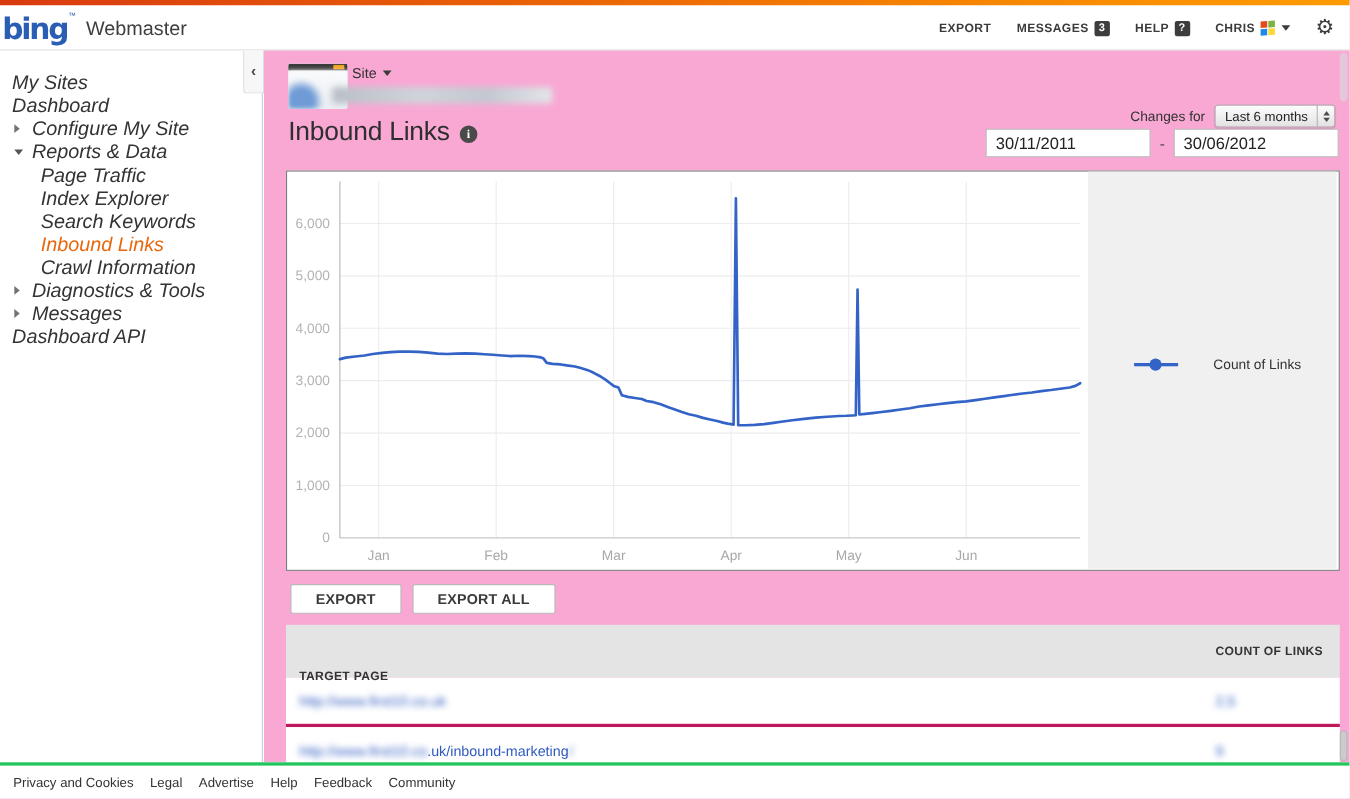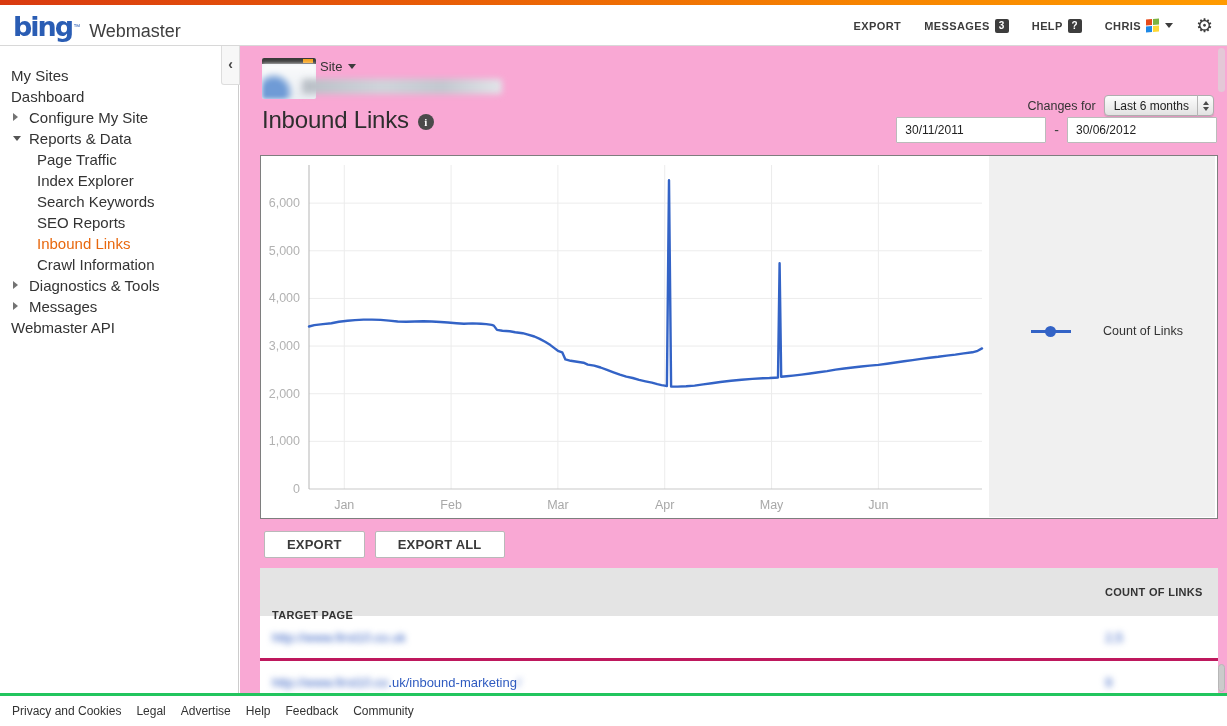--- a/index.html
+++ b/index.html
@@ -6,21 +6,21 @@
   html,body { width:1227px; height:726px; }
   body { font-family:"Liberation Sans", sans-serif; background:#fff; position:relative; overflow:hidden; color:#333; }
 
   
   .topbar { position:absolute; left:0; top:0; width:1227px; height:5px;
     background:linear-gradient(90deg,#d93a10 0%,#e85c07 35%,#f68300 70%,#ff9b00 100%); }
 
   
   .header { position:absolute; left:0; top:5px; width:1227px; height:41px; background:#fff;
     border-bottom:1px solid #d8d8d8; }
-  .logo { position:absolute; left:13px; top:6px; display:flex; align-items:flex-end; }
+  .logo { position:absolute; left:2px; top:6px; display:flex; align-items:center; }
   .logo .bing { font-family:"DejaVu Sans",sans-serif; font-weight:700; font-size:27px; color:#2a5db4;
     letter-spacing:-2px; text-transform:lowercase; }
   .logo .tm { font-size:7px; color:#2a5db4; margin-left:1px; position:relative; top:-12px; }
   .logo .product { font-size:18px; color:#3f3f3f; margin-left:9px; }
   .hnav { position:absolute; right:14px; top:0; height:41px; display:flex; align-items:center; gap:23px; }
   .hnav .item { display:flex; align-items:center; gap:5px; font-size:11px; font-weight:700;
     color:#3c3c3c; letter-spacing:.4px; cursor:pointer; }
   .badge { display:inline-block; min-width:14px; height:14px; background:#3d3d3d; color:#fff;
     font-size:10px; line-height:14px; text-align:center; border-radius:2px; padding:0 1px; }
   .avatar { width:14px; height:14px; display:grid; grid-template-columns:6px 6px; grid-template-rows:6px 6px;
@@ -28,21 +28,21 @@
   .avatar i { display:block; }
   .avatar i:nth-child(1){background:#e64a19;} .avatar i:nth-child(2){background:#7cb342;}
   .avatar i:nth-child(3){background:#1e88e5;} .avatar i:nth-child(4){background:#fdd835;}
   .caret { width:0; height:0; border-left:4px solid transparent; border-right:4px solid transparent;
     border-top:5px solid #3c3c3c; }
   .gear { font-size:19px; color:#3d3d3d; cursor:pointer; line-height:1; }
 
   
   .sidebar { position:absolute; left:0; top:46px; width:239px; height:647px; background:#fff;
     border-right:1px solid #ccc; padding-top:19px; }
-  .sb-item { position:relative; height:21px; line-height:21px; font-size:15px; color:#333; cursor:pointer; }
+  .sb-item { position:relative; height:21px; line-height:21px; font-size:18px; color:#333; cursor:pointer;font-style:italic; }
   .sb-item.top span.lbl { padding-left:11px; }
   .sb-item.group span.lbl { padding-left:29px; }
   .sb-item.sub span.lbl { padding-left:37px; }
   .sb-item.active span.lbl { color:#e8680e; }
   .arrow { position:absolute; left:13px; top:6px; width:0; height:0; }
   .arrow.right { border-top:4px solid transparent; border-bottom:4px solid transparent; border-left:5px solid #737373; }
   .arrow.down { border-left:4px solid transparent; border-right:4px solid transparent; border-top:5px solid #555; top:8px; }
   .collapse-btn { position:absolute; left:221px; top:46px; width:19px; height:39px; background:#f7f7f7;
     border:1px solid #ddd; border-top:none; border-radius:0 0 0 3px; color:#444; font-size:14px; font-weight:700;
     text-align:center; line-height:37px; cursor:pointer; }
@@ -72,21 +72,21 @@
   .select { display:flex; align-items:center; height:21px; border:1px solid #aeaeae; border-radius:4px;
     background:linear-gradient(180deg,#fdfdfd,#e2e2e2); box-shadow:0 1px 1px rgba(0,0,0,.12); cursor:pointer; }
   .select .val { font-size:12px; color:#222; padding:0 8px 0 9px; }
   .select .stepper { width:16px; height:21px; border-left:1px solid #b5b5b5; display:flex; flex-direction:column;
     align-items:center; justify-content:center; gap:2px; }
   .select .stepper i { display:block; width:0; height:0; }
   .select .stepper .up { border-left:3.5px solid transparent; border-right:3.5px solid transparent; border-bottom:4px solid #4c4c4c; }
   .select .stepper .dn { border-left:3.5px solid transparent; border-right:3.5px solid transparent; border-top:4px solid #4c4c4c; }
 
   .dates-row { position:absolute; right:10px; top:71px; display:flex; align-items:center; gap:8px; }
-  .date-input { width:150px; height:26px; border:1px solid #bbb; border-radius:1px; font-size:12px; color:#222;
+  .date-input { width:150px; height:26px; border:1px solid #bbb; border-radius:1px; font-size:15px; color:#222;
     padding:0 8px; font-family:"Liberation Sans",sans-serif; }
   .date-sep { font-size:14px; color:#444; }
 
   
   .chart-box { position:absolute; left:20px; top:109px; width:958px; height:364px; border:1px solid #7e7e7e;
     background:#fff; display:flex; }
   .plot { width:728px; height:361px; }
   .legend-panel { width:226px; height:361px; background:#f0f0f0; }
   .legend-item { margin:168px 0 0 42px; display:flex; align-items:center; }
   .legend-marker { position:relative; width:40px; height:11px; }
@@ -160,26 +160,25 @@
 </div>
 
 <div class="sidebar" id="sidebar-list">
     <div class="sb-item top"><span class="lbl">My Sites</span></div>
     <div class="sb-item top"><span class="lbl">Dashboard</span></div>
     <div class="sb-item group"><span class="arrow right"></span><span class="lbl">Configure My Site</span></div>
     <div class="sb-item group"><span class="arrow down"></span><span class="lbl">Reports &amp; Data</span></div>
     <div class="sb-item sub"><span class="lbl">Page Traffic</span></div>
     <div class="sb-item sub"><span class="lbl">Index Explorer</span></div>
     <div class="sb-item sub"><span class="lbl">Search Keywords</span></div>
-    <div class="sb-item sub"><span class="lbl">SEO Reports</span></div>
     <div class="sb-item sub active"><span class="lbl">Inbound Links</span></div>
     <div class="sb-item sub"><span class="lbl">Crawl Information</span></div>
     <div class="sb-item group"><span class="arrow right"></span><span class="lbl">Diagnostics &amp; Tools</span></div>
     <div class="sb-item group"><span class="arrow right"></span><span class="lbl">Messages</span></div>
-    <div class="sb-item top"><span class="lbl">Webmaster API</span></div>
+    <div class="sb-item top"><span class="lbl">Dashboard API</span></div>
   </div>
 <div class="collapse-btn">‹</div>
 
 <div class="content">
 
   <div class="site-thumb">
     <div class="bar">
         <i></i>
       </div>
       <div class="body"></div>

